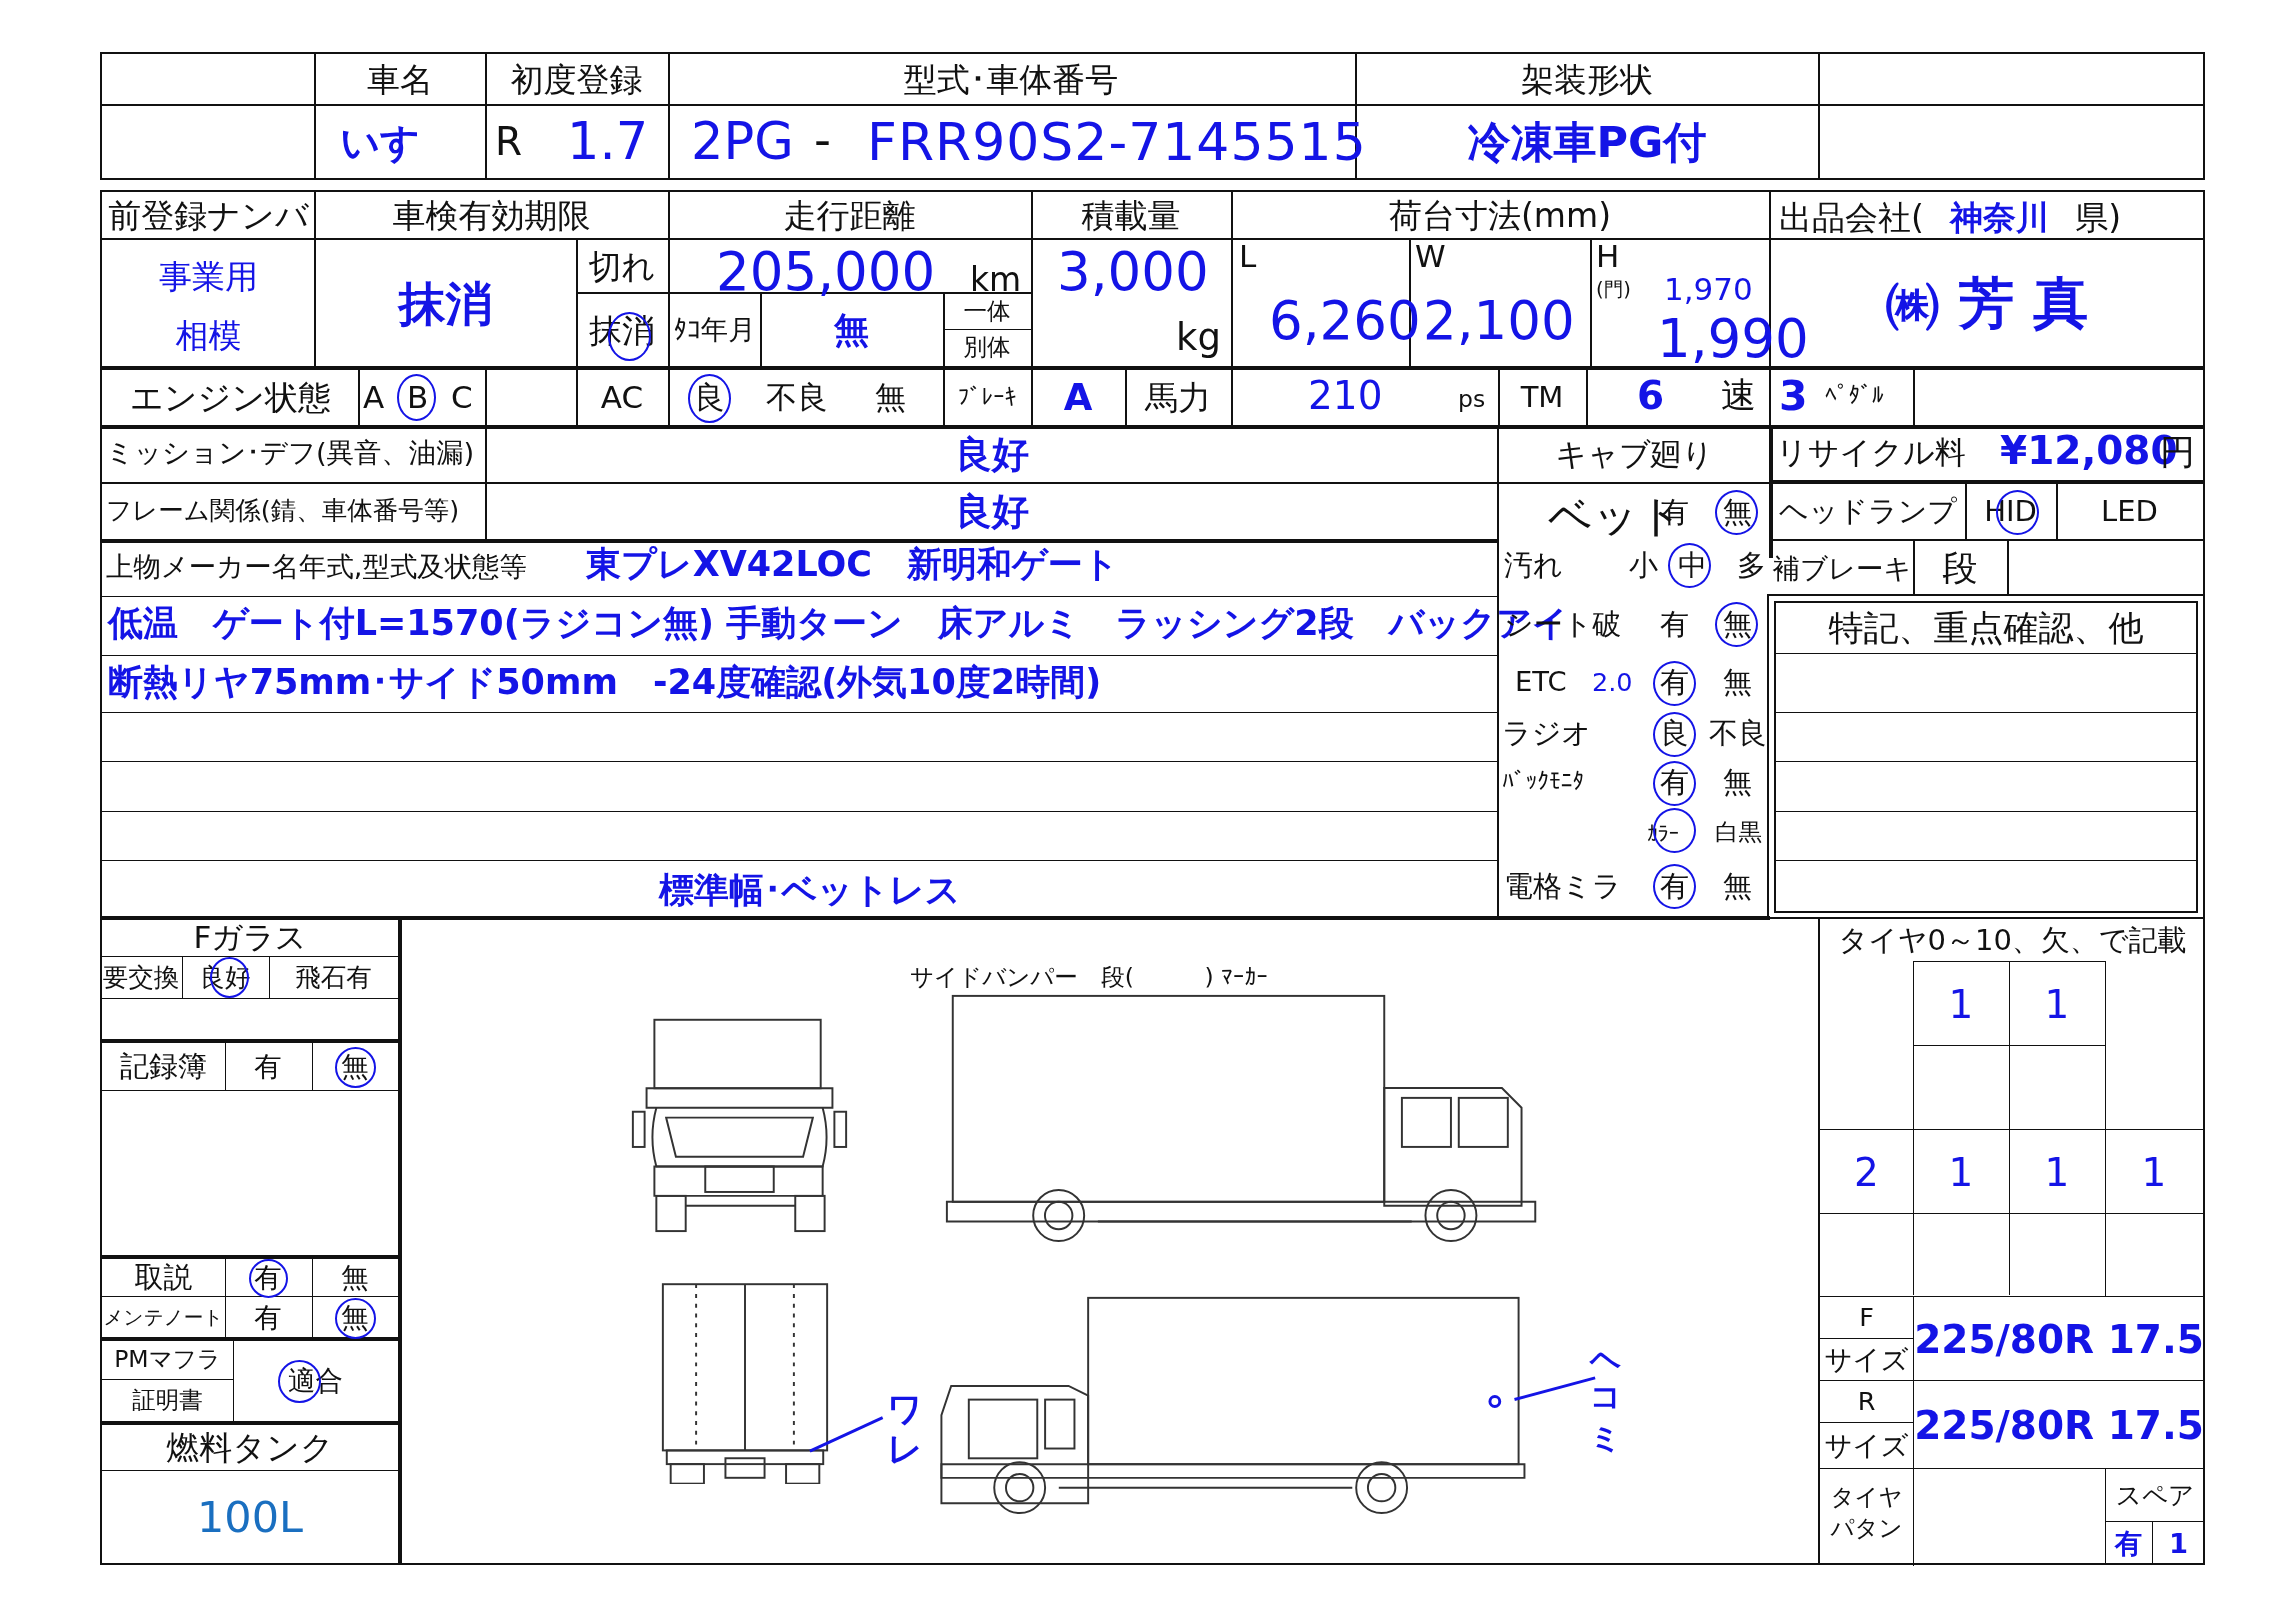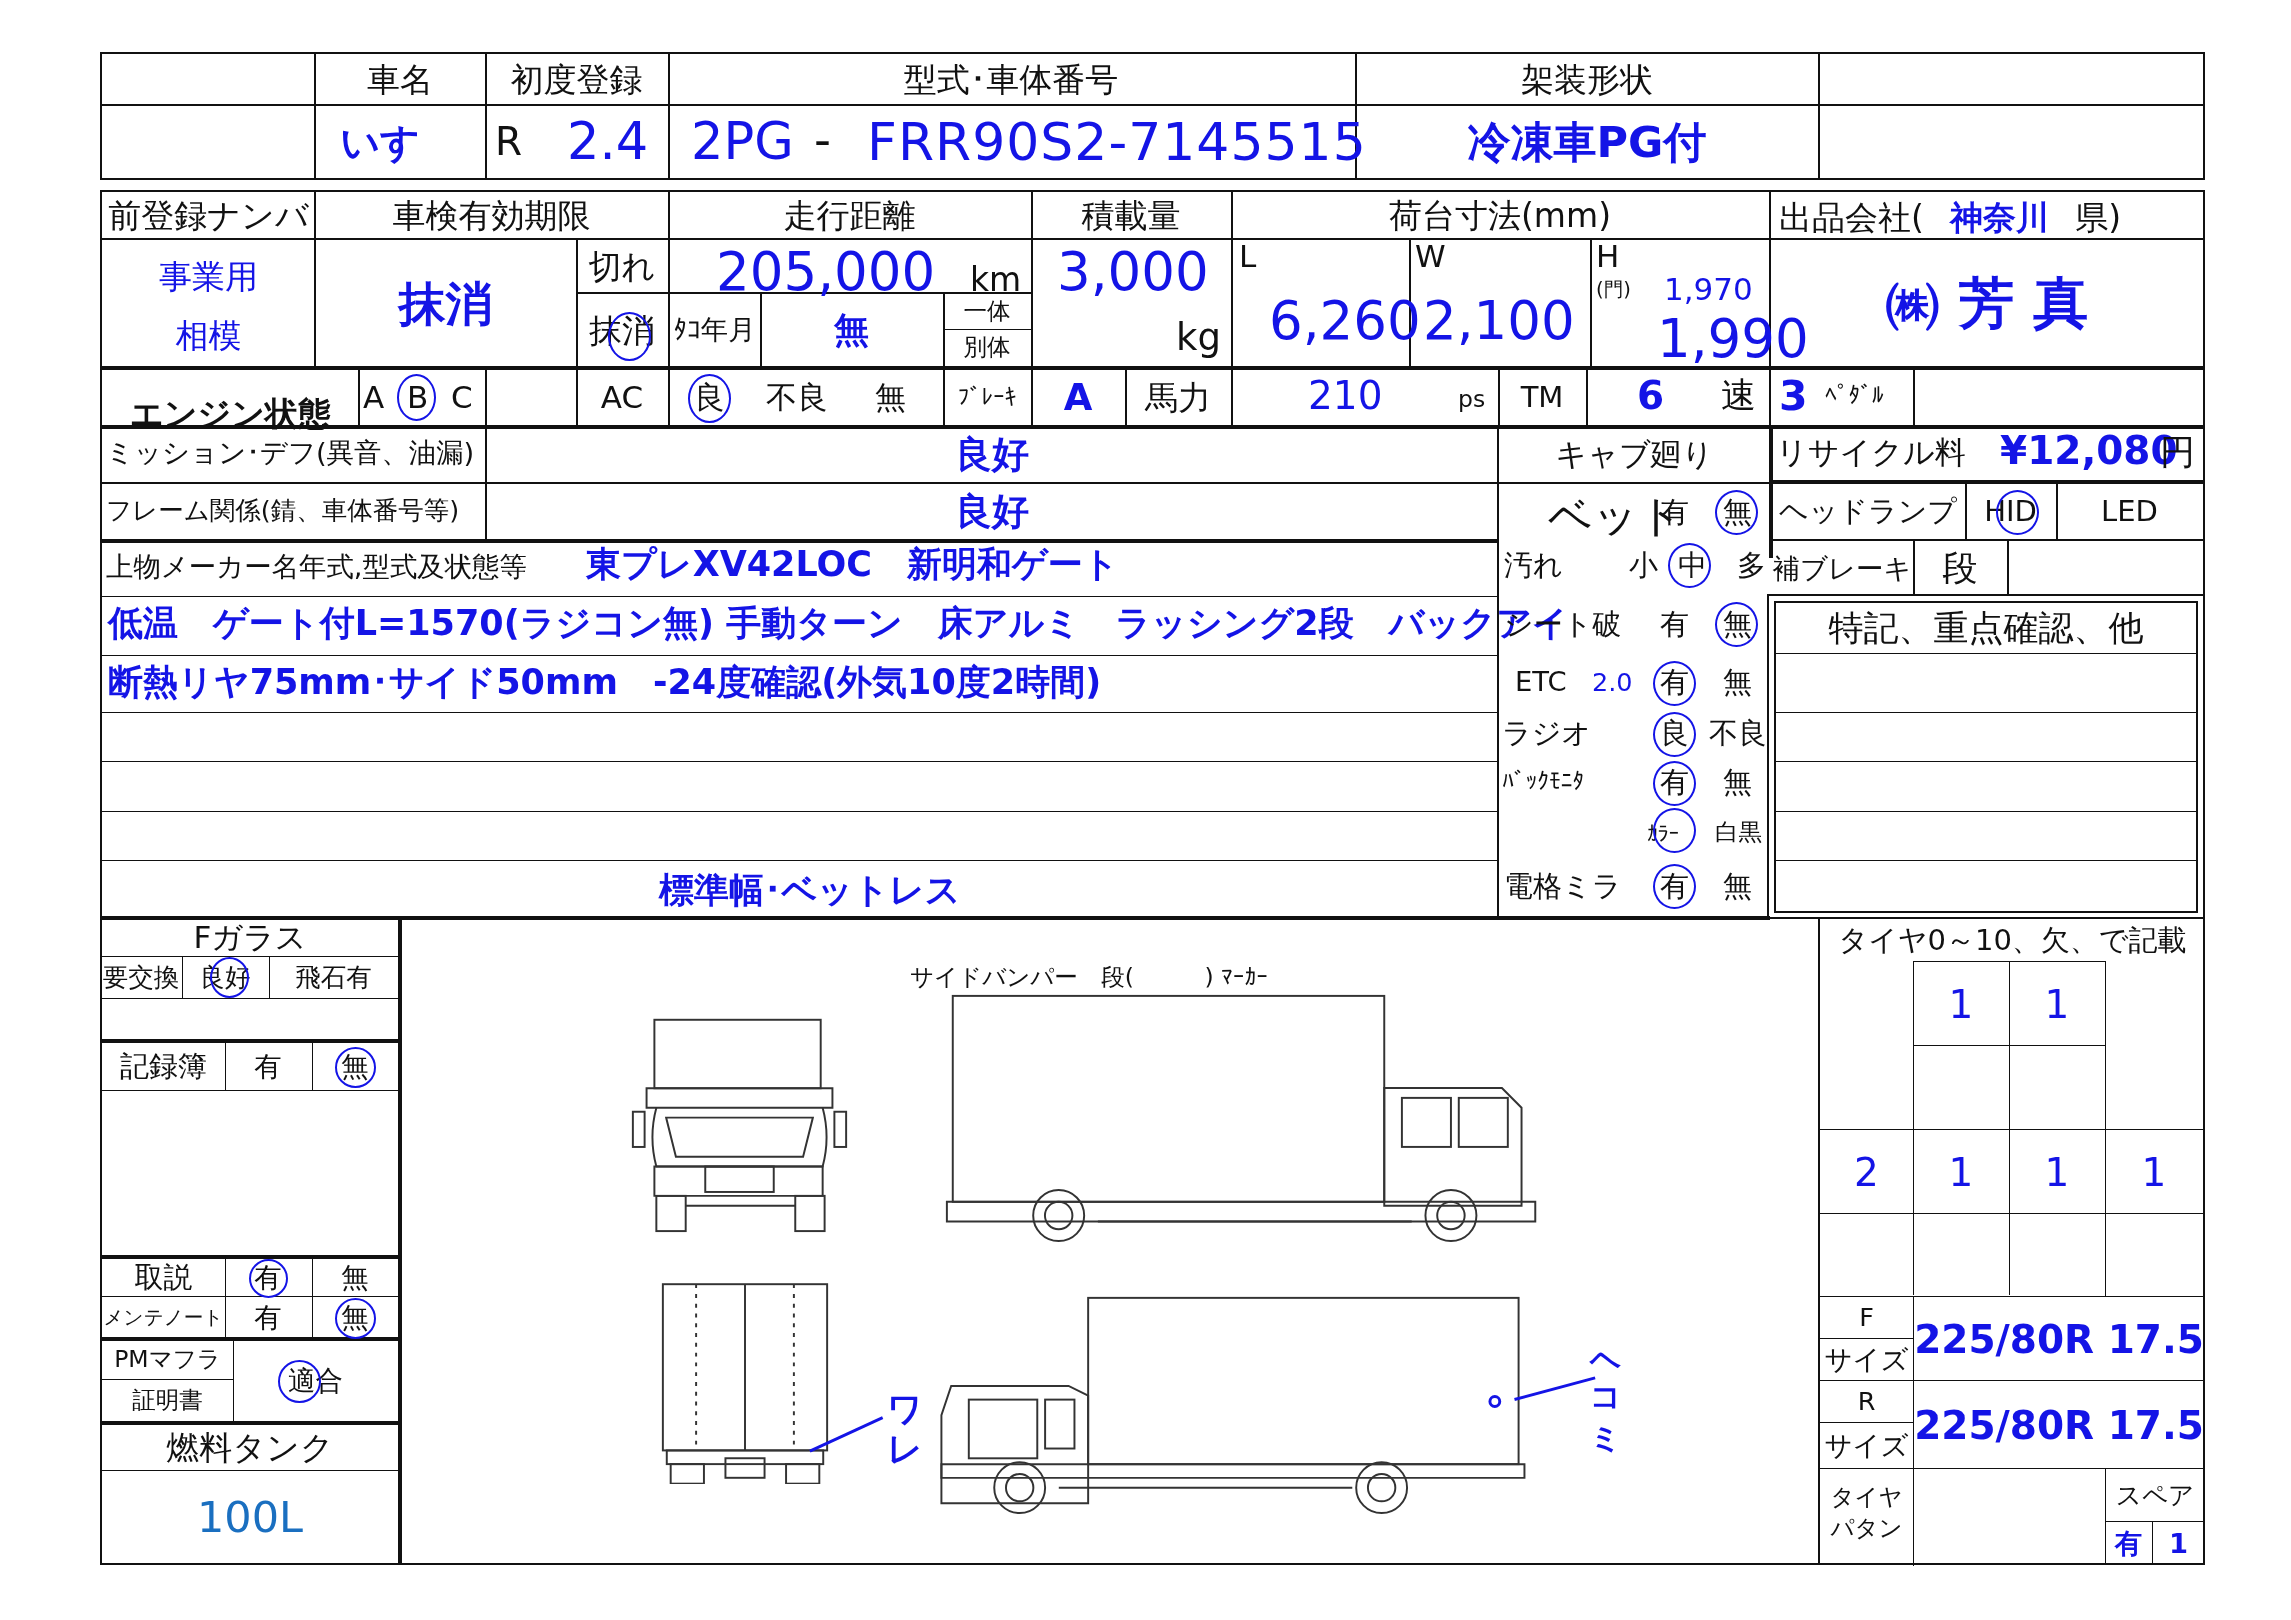--- a/index.html
+++ b/index.html
@@ -29,21 +29,21 @@
 <div class="vl" style="left:1355px;top:52px;height:128px;"></div>
 <div class="vl" style="left:1818px;top:52px;height:128px;"></div>
 
 <div class="t c lbl" style="left:314px;top:55px;width:172px;height:49px;">車名</div>
 <div class="t c lbl" style="left:485px;top:55px;width:183px;height:49px;">初度登録</div>
 <div class="t c lbl" style="left:668px;top:55px;width:686px;height:49px;">型式･車体番号</div>
 <div class="t c lbl" style="left:1355px;top:55px;width:464px;height:49px;">架装形状</div>
 
 <div class="t c blue bold" style="left:314px;top:106px;width:172px;height:73px;font-size:39px;">いすゞ</div>
 <div class="t" style="left:495px;top:122px;font-size:39px;">R</div>
-<div class="t blue" style="left:567px;top:116px;font-size:51px;">2.4</div>
+<div class="t blue" style="left:567px;top:116px;font-size:51px;">1.7</div>
 <div class="t blue" style="left:691px;top:116px;font-size:51px;">2PG</div>
 <div class="t" style="left:814px;top:116px;font-size:47px;">-</div>
 <div class="t blue" style="left:867px;top:116px;font-size:52px;letter-spacing:1px;">FRR90S2-7145515</div>
 <div class="t c blue bold" style="left:1355px;top:106px;width:464px;height:73px;font-size:43px;">冷凍車PG付</div>
 
 <div class="abs b" style="left:100px;top:190px;width:2105px;height:1375px;"></div>
 <div class="hl" style="left:100px;top:238px;width:2105px;"></div>
 <div class="hl thick" style="left:100px;top:366px;width:2105px;"></div>
 
 <div class="vl" style="left:314px;top:190px;height:177px;"></div>
@@ -104,21 +104,21 @@
 <div class="vl" style="left:668px;top:368px;height:59px;"></div>
 <div class="vl" style="left:943px;top:368px;height:59px;"></div>
 <div class="vl" style="left:1031px;top:368px;height:59px;"></div>
 <div class="vl" style="left:1125px;top:368px;height:59px;"></div>
 <div class="vl" style="left:1231px;top:368px;height:59px;"></div>
 <div class="vl" style="left:1498px;top:368px;height:59px;"></div>
 <div class="vl" style="left:1586px;top:368px;height:59px;"></div>
 <div class="vl" style="left:1769px;top:368px;height:59px;"></div>
 <div class="vl" style="left:1913px;top:368px;height:59px;"></div>
 
-<div class="t c lbl" style="left:103px;top:386px;width:255px;height:55px;font-weight:bold;">エンジン状態</div>
+<div class="t c lbl" style="left:103px;top:370px;width:255px;height:55px;">エンジン状態</div>
 <div class="t" style="left:363px;top:382px;font-size:31px;">A</div>
 <div class="t" style="left:407px;top:382px;font-size:31px;">B</div>
 <div class="t" style="left:451px;top:382px;font-size:31px;">C</div>
 <div class="circle" style="left:397px;top:374px;width:39px;height:47px;"></div>
 <div class="t c" style="left:576px;top:370px;width:92px;height:55px;font-size:31px;">AC</div>
 <div class="t" style="left:694px;top:382px;font-size:31px;">良</div>
 <div class="t" style="left:766px;top:382px;font-size:31px;">不良</div>
 <div class="t" style="left:875px;top:382px;font-size:31px;">無</div>
 <div class="circle" style="left:688px;top:374px;width:43px;height:49px;"></div>
 <div class="t c" style="left:943px;top:370px;width:88px;height:55px;font-size:23.5px;">ﾌﾞﾚｰｷ</div>

